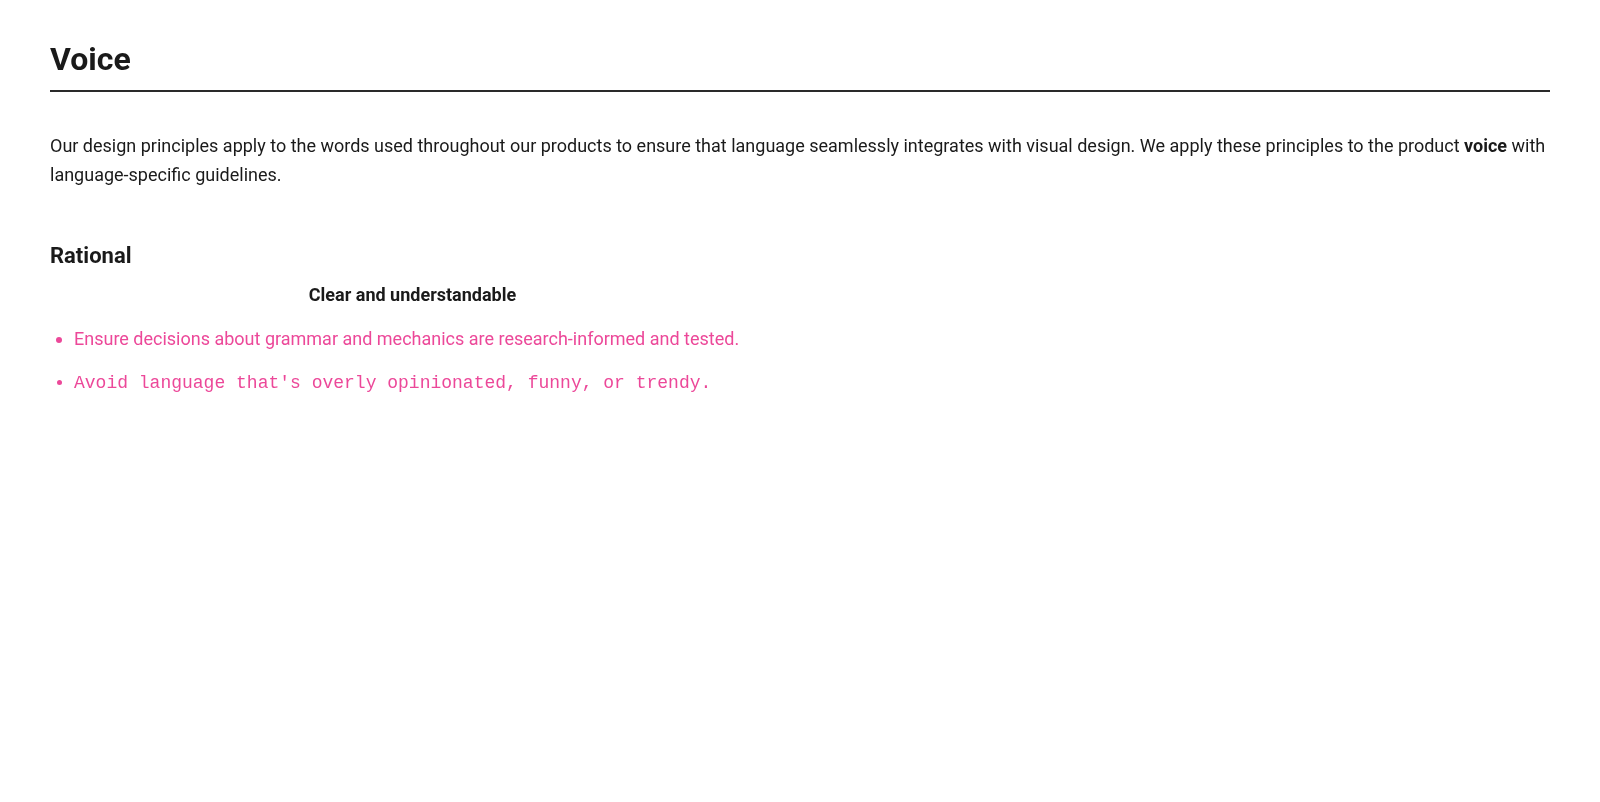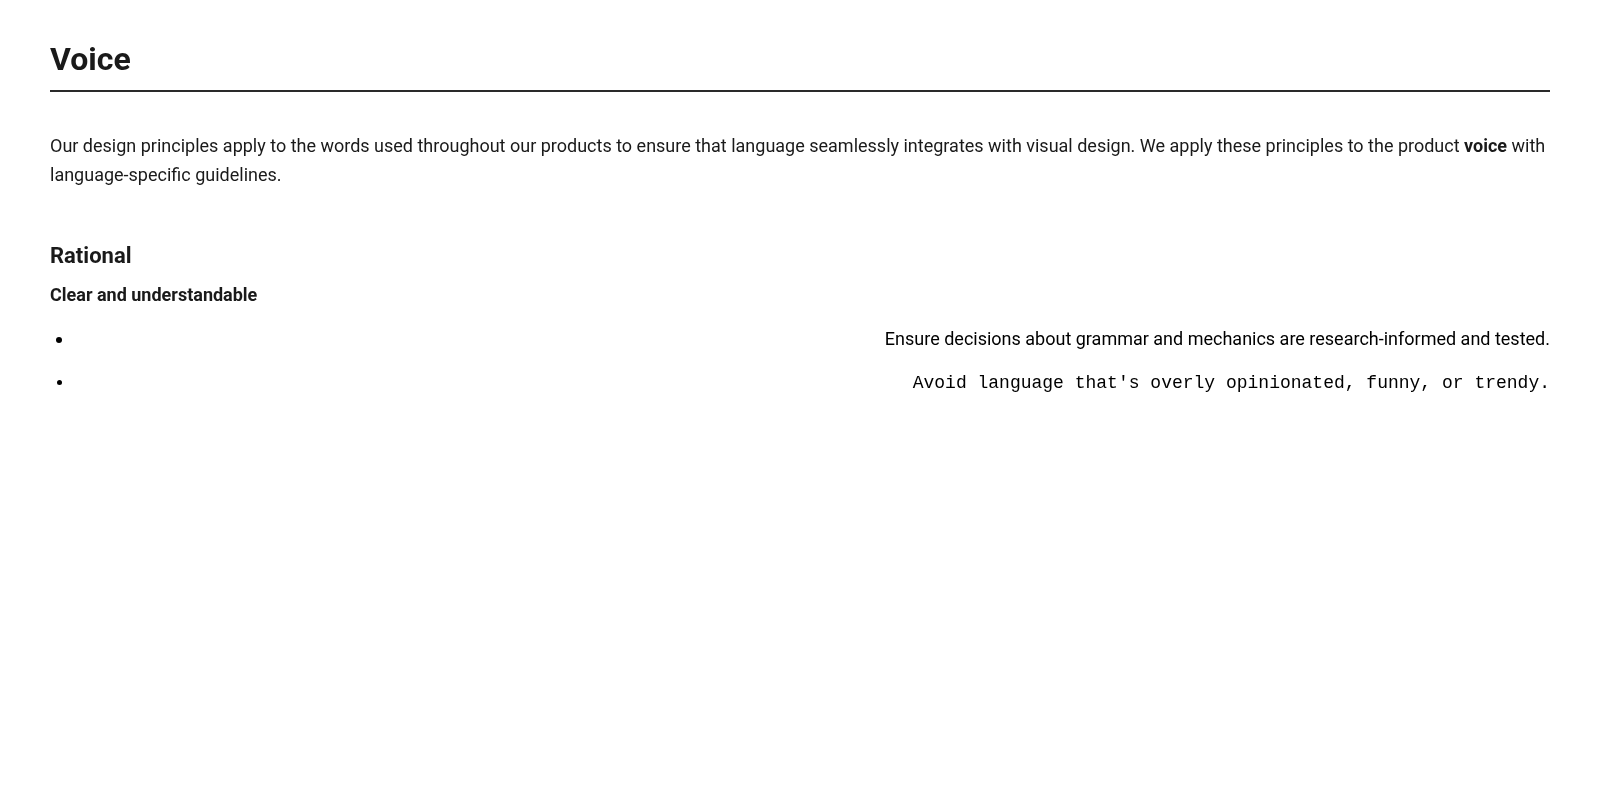--- a/index.html
+++ b/index.html
@@ -38,21 +38,21 @@
       max-width: 1500px;
       color: #1a1a1a;
     }
 
     .intro-text strong {
       font-weight: 700;
     }
 
     .columns {
       display: grid;
-      grid-template-columns: 1fr;
+      grid-template-columns: 1fr 1fr;
       gap: 50px;
       margin-top: 16px;
     }
 
     .column {
       display: flex;
       flex-direction: column;
     }
 
     .column-title {
@@ -60,33 +60,33 @@
       font-weight: 700;
       margin-bottom: 16px;
       color: #1a1a1a;
     }
 
     .column-subtitle {
       font-size: 18px;
       font-weight: 700;
       margin-bottom: 20px;
       color: #1a1a1a;
+      text-align: center;
     }
 
     .bullet-list {
       list-style: disc;
       padding-left: 24px;
     }
 
     .bullet-list li {
       font-size: 18px;
       line-height: 1.6;
       margin-bottom: 16px;
-      color: #000000;
-      text-align: right;
+      color: #ec4899;
     }
 
     .bullet-list li:last-child {
       margin-bottom: 0;
       font-family: Liberation Mono, monospace;
     }
   </style>
 </head>
 <body>
 

